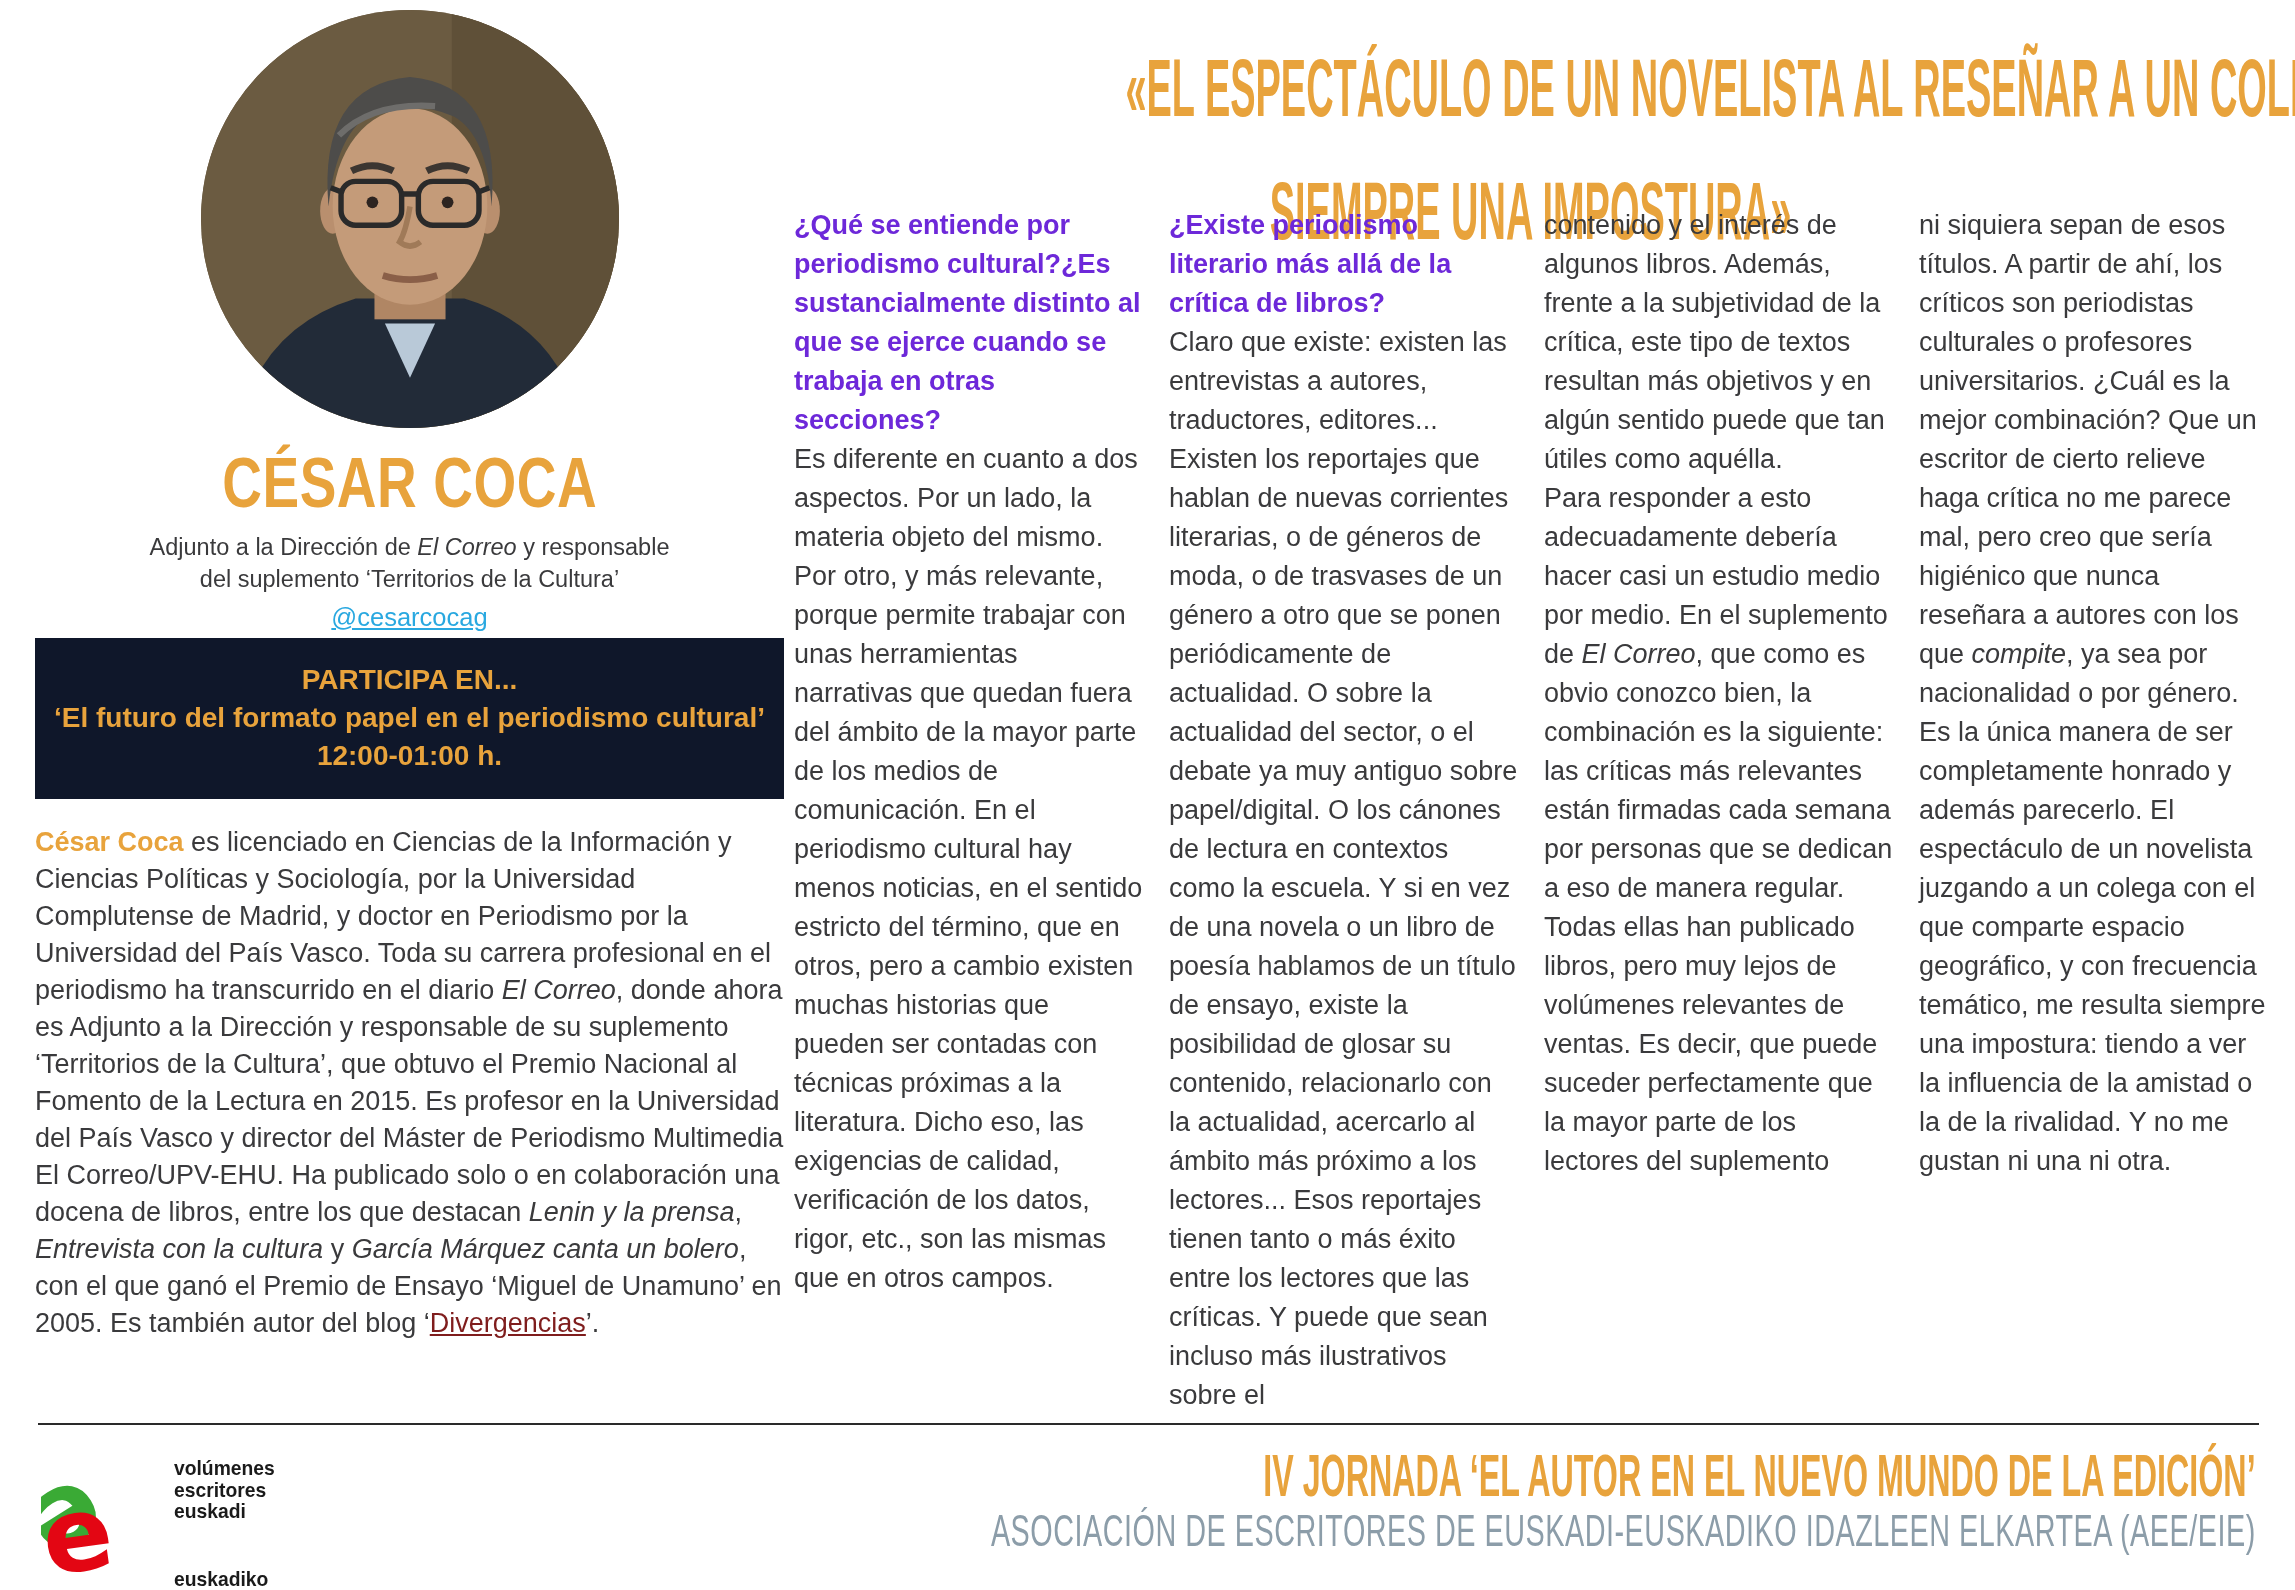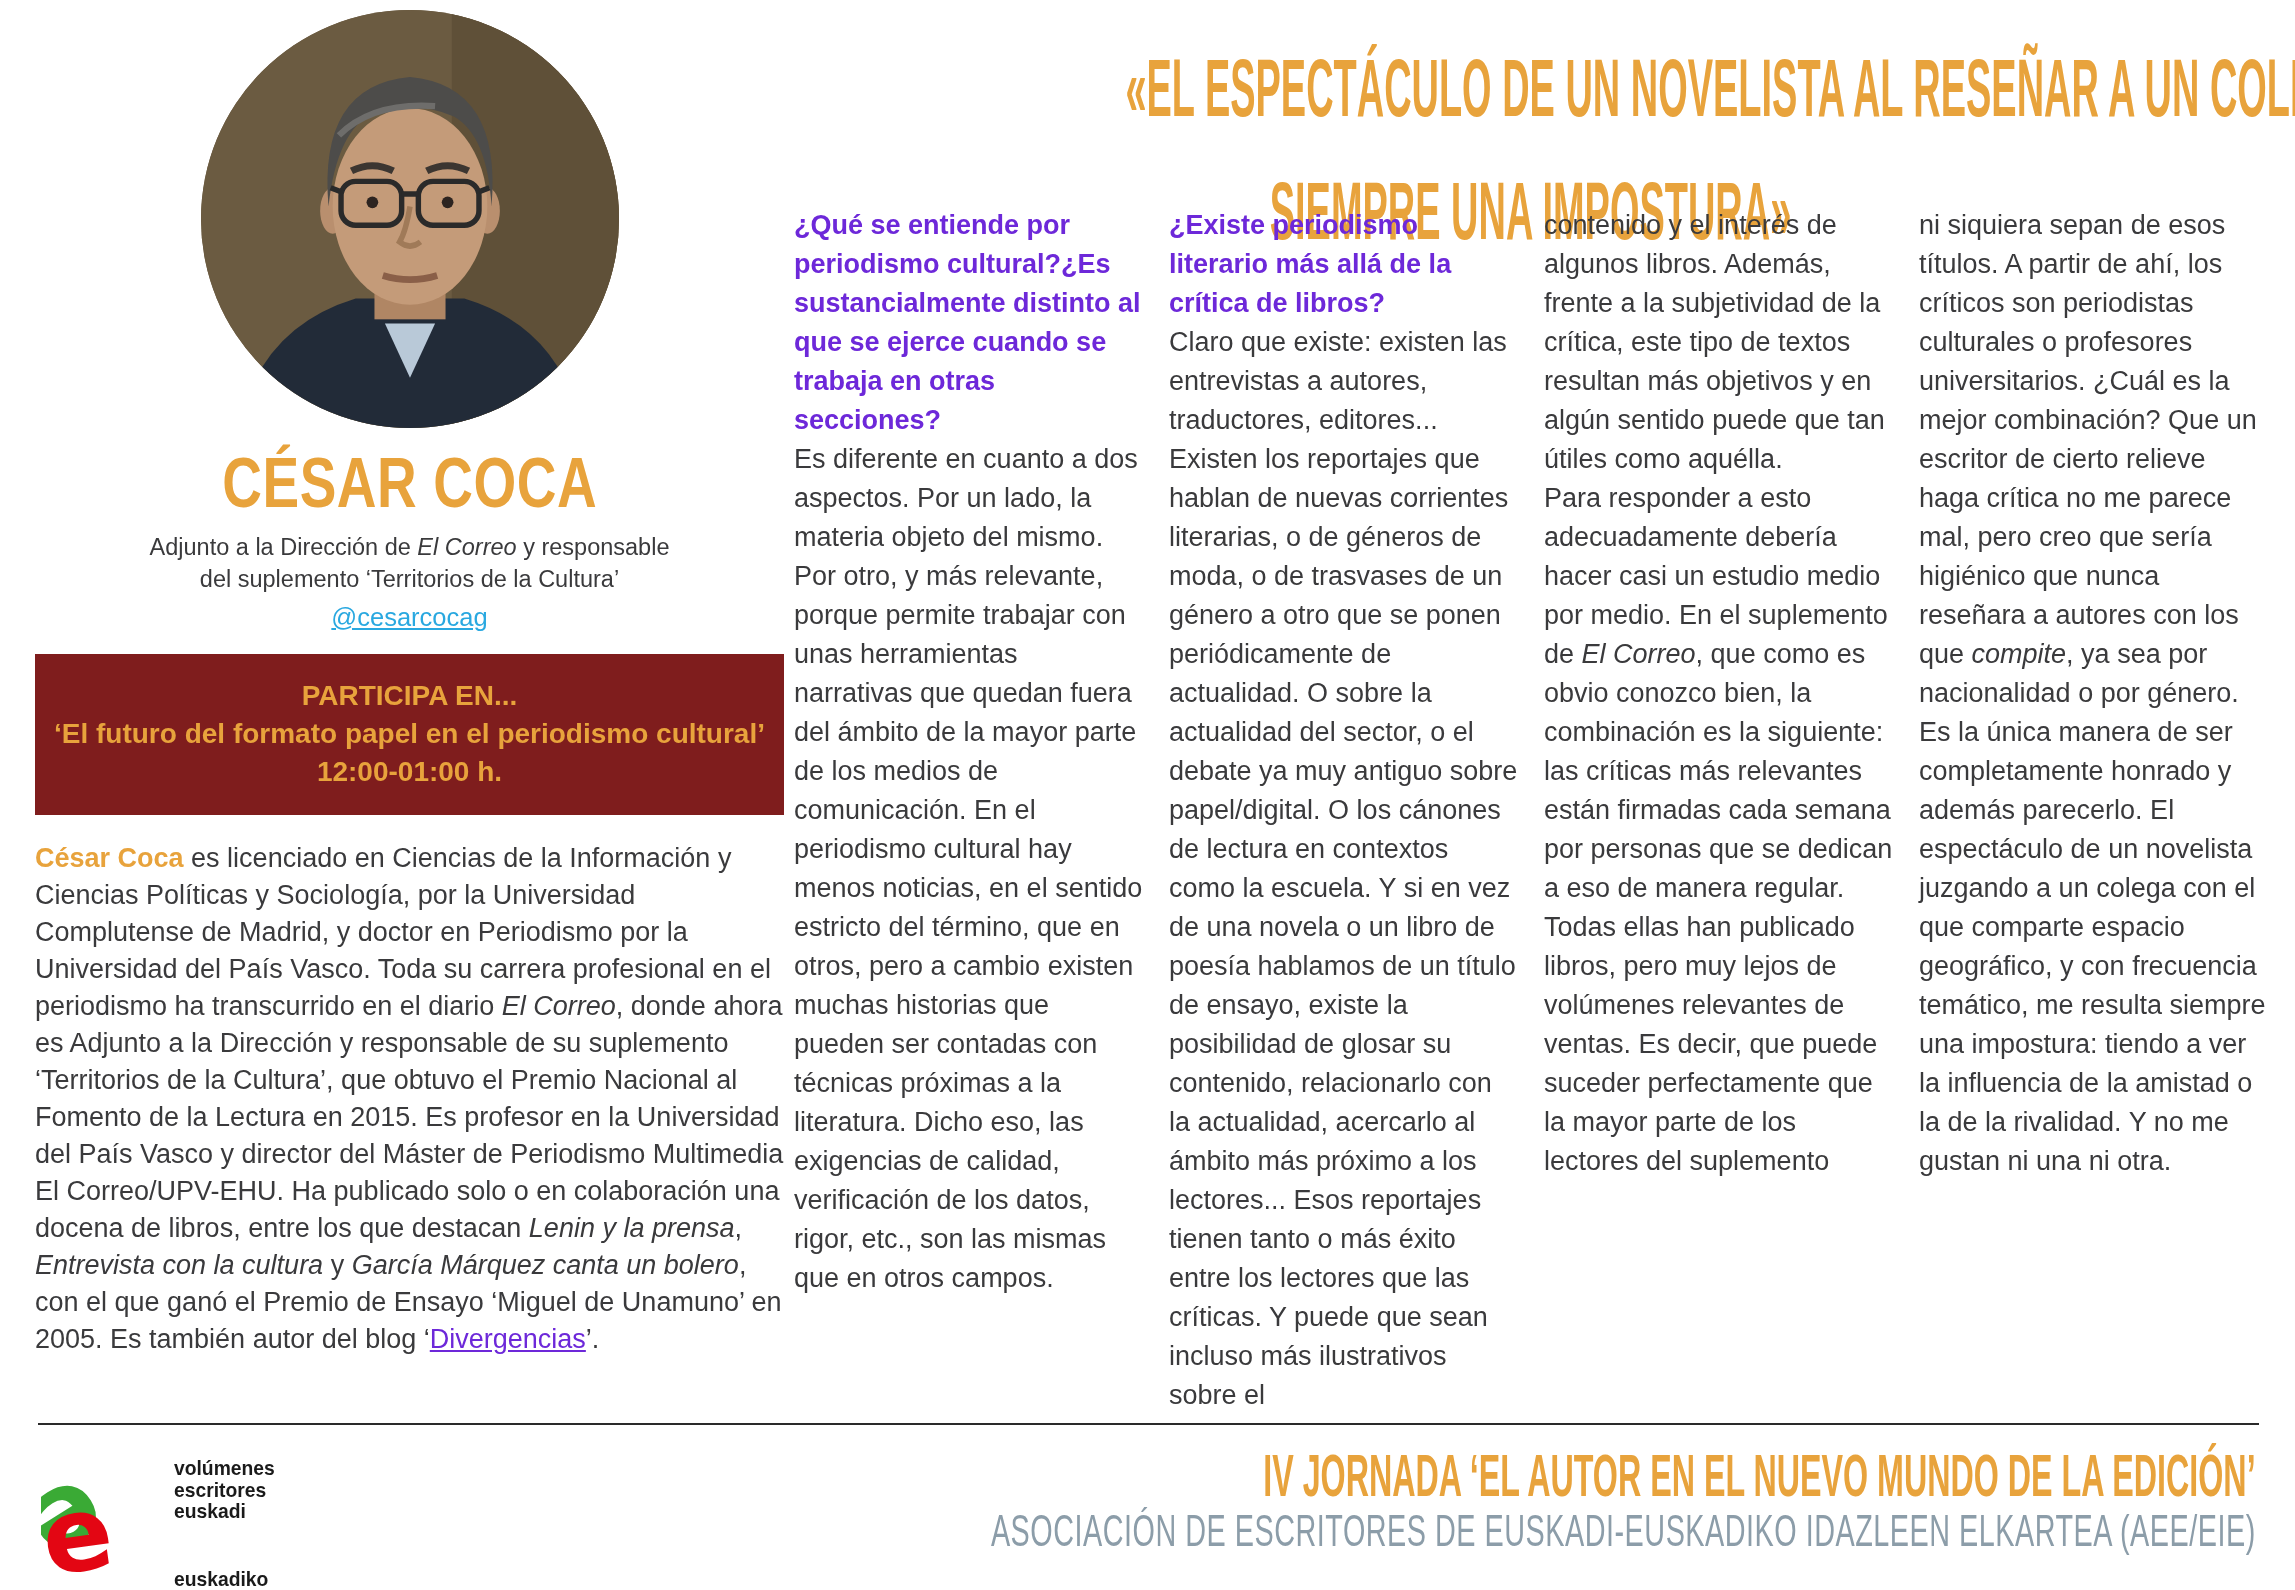--- a/index.html
+++ b/index.html
@@ -11,40 +11,40 @@
   
   .left-panel{position:absolute;left:35px;top:0;width:749px;}
   .photo{width:418px;height:418px;border-radius:50%;margin:9.7px auto 0;overflow:hidden;background:#6b5b41;}
   .photo svg{display:block;width:100%;height:100%;}
   .name{margin-top:21px;text-align:center;white-space:nowrap;}
   .name-inner{display:inline-block;font-size:67px;line-height:1;font-weight:bold;color:#e8a33c;
               transform:scale(0.82,1.04);transform-origin:50% 50%;letter-spacing:0.7px;}
   .role{margin-top:15px;font-size:23.5px;line-height:32px;color:#3a3a3c;text-align:center;}
   .handle-row{margin-top:8.3px;text-align:center;font-size:25.5px;}
   .handle{color:#29a8e0;text-decoration:underline;cursor:pointer;}
-  .participa{margin-top:22px;background:#7f1d1d;padding:23.5px 15px;text-align:center;
+  .participa{margin-top:6px;background:#0f172a;padding:23.5px 15px;text-align:center;
              color:#e8a33c;font-weight:bold;font-size:28px;line-height:38px;}
   .bio{margin-top:25px;font-size:27px;line-height:37px;color:#3a3a3c;text-align:left;}
 
   
   .headline{position:absolute;left:794px;top:28px;width:1473px;}
   .headline-inner{width:1473px;text-align:center;transform:scale(0.55,1.18);transform-origin:50% 0;
                   font-size:69px;line-height:104px;font-weight:bold;color:#e8a33c;}
   .headline-inner div{white-space:nowrap;}
 
   
   .columns{position:absolute;left:794px;top:206px;width:1473px;
            display:grid;grid-template-columns:repeat(4,349px);column-gap:26px;
            font-size:27px;line-height:39px;color:#3a3a3c;}
   .q{color:#6d28d9;font-weight:bold;}
   .block + .q{margin-top:39px;}
 
   .seg-i{font-style:italic;}
   .seg-name{color:#e8a33c;font-weight:bold;}
-  .seg-link{color:#6d28d9;text-decoration:underline;cursor:pointer;}
+  .seg-link{color:#7f1d1d;text-decoration:underline;cursor:pointer;}
 
   
   .footer-rule{position:absolute;left:38px;top:1423px;width:2221px;height:2.1px;background:#2a2a2a;}
   .footer-logo{position:absolute;left:41px;top:1437px;display:flex;align-items:flex-start;}
   .logo-mark{width:104px;height:146px;}
   .logo-text{margin-left:29px;font-size:19.3px;line-height:21.4px;font-weight:bold;color:#1a1a1a;
              white-space:pre-line;}
   .logo-text .bottom{margin-top:25px;}
   .footer-title{position:absolute;top:1445px;right:39px;text-align:right;white-space:nowrap;}
   .footer-title-inner{display:inline-block;transform:scale(0.62,1.15);transform-origin:100% 0;

